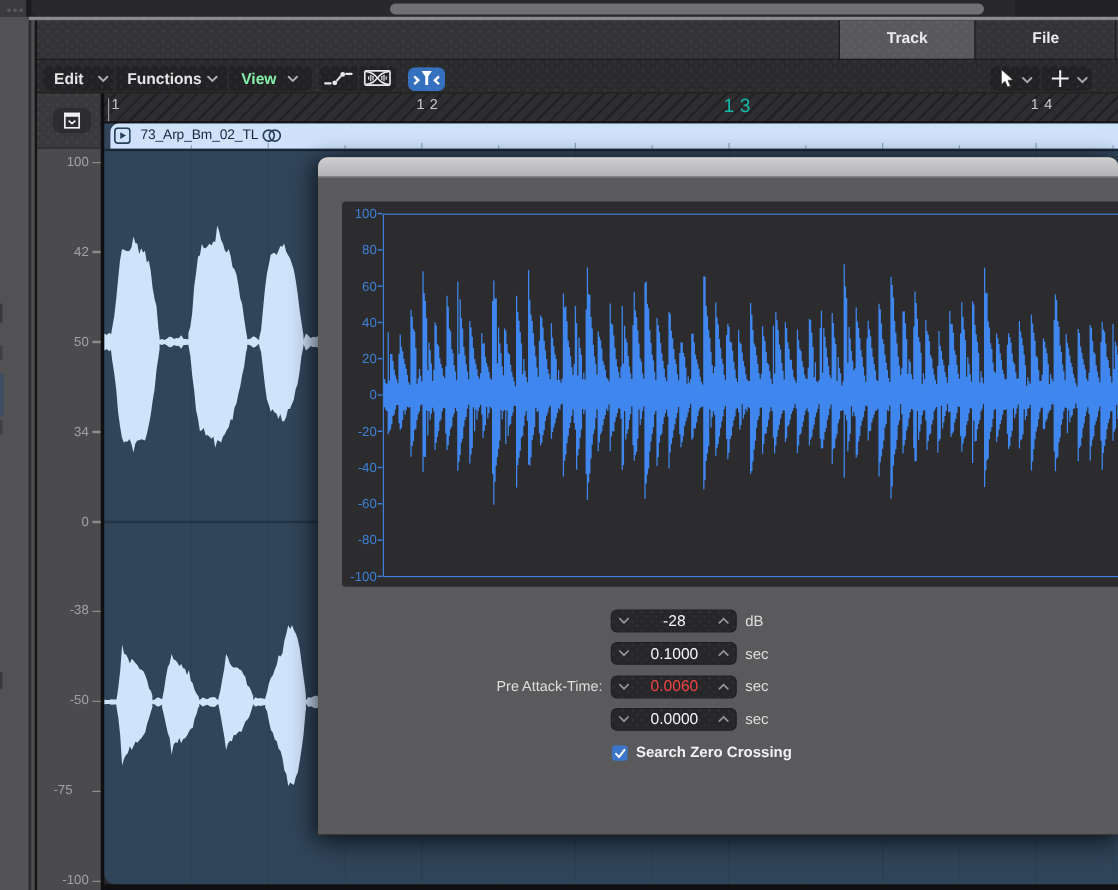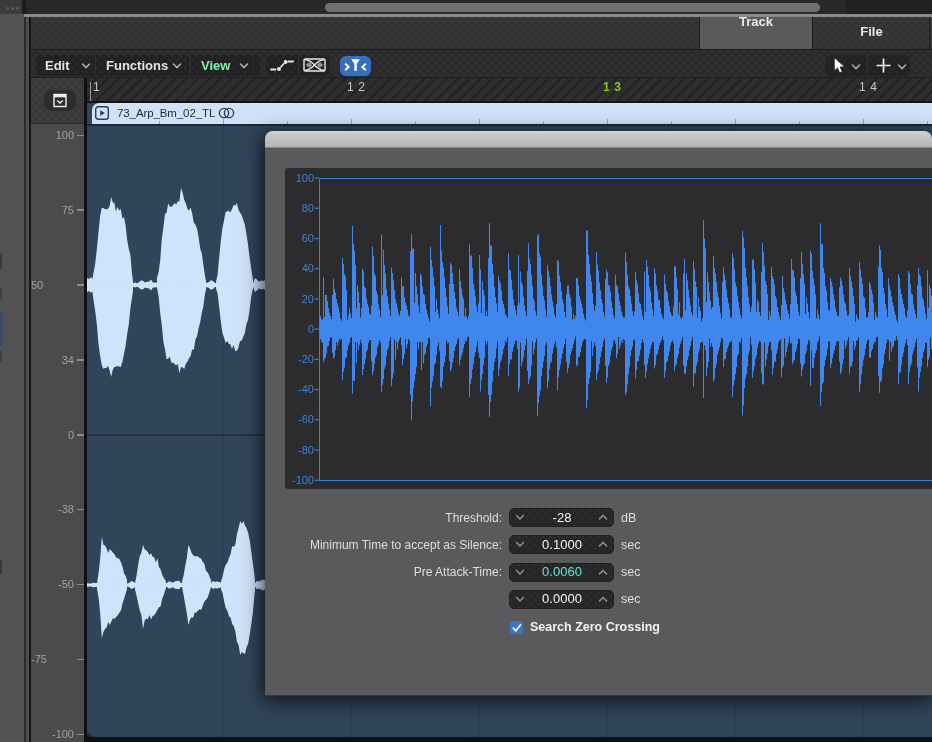--- a/index.html
+++ b/index.html
@@ -34,21 +34,21 @@
   <div class="abs" style="left:0;top:560px;width:2px;height:14px;background:#3a3a3c;"></div>
   <div class="abs" style="left:24px;top:17px;width:2px;height:725px;background:#2c2c2e;"></div>
   <div class="abs" style="left:26px;top:17px;width:3px;height:725px;background:#4e4e50;"></div>
   <div class="abs" style="left:29px;top:17px;width:2px;height:725px;background:#151517;"></div>
 
   <div class="abs dots" style="left:31px;top:17px;width:901px;height:33px;background-color:#343436;"></div>
   <div class="abs dots" style="left:700px;top:17px;width:112px;height:32px;background-color:#59595b;"></div>
   <div class="abs" style="left:699px;top:17px;width:1px;height:33px;background:#1d1d1f;"></div>
   <div class="abs" style="left:812px;top:17px;width:1px;height:33px;background:#1d1d1f;"></div>
   <div class="abs" style="left:929px;top:17px;width:1px;height:33px;background:#1d1d1f;"></div>
-  <div class="abs" style="left:700px;top:12px;width:112px;height:20px;color:#eaeaec;font-size:13px;font-weight:700;text-align:center;line-height:20px;">Track</div>
+  <div class="abs" style="left:700px;top:22px;width:112px;height:20px;color:#eaeaec;font-size:13px;font-weight:700;text-align:center;line-height:20px;">Track</div>
   <div class="abs" style="left:813px;top:22px;width:117px;height:20px;color:#eaeaec;font-size:13px;font-weight:700;text-align:center;line-height:20px;">File</div>
   <div class="abs" style="left:31px;top:49px;width:901px;height:1px;background:#1b1b1d;"></div>
 
   <div class="abs dots" style="left:31px;top:50px;width:901px;height:28px;background-color:#2b2b2d;"></div>
   <div class="abs" style="left:31px;top:77px;width:901px;height:1px;background:#1e1e20;"></div>
 
   <div class="abs dots" style="left:36px;top:55px;width:224px;height:21px;background-color:#222224;border-radius:6px;"></div>
   <div class="abs" style="left:95px;top:55px;width:1px;height:21px;background:#313133;"></div>
   <div class="abs" style="left:190px;top:55px;width:1px;height:21px;background:#313133;"></div>
   <div class="abs" style="left:45px;top:58px;height:16px;color:#e4e4e6;font-size:13px;font-weight:700;line-height:16px;">Edit</div>
@@ -117,39 +117,39 @@
     <rect x="1" y="1.5" width="12" height="2.8" fill="#f0f0f2"></rect>
     <path d="M4.2 7.5 L7 10 L9.8 7.5" stroke="#f0f0f2" stroke-width="1.5" fill="none"></path>
   </svg>
 
   <div class="abs" style="left:84px;top:78px;width:848px;height:25px;background:#2e2e30;
        background-image:repeating-linear-gradient(135deg, rgba(0,0,0,.26) 0 2px, transparent 2px 8px);"></div>
   <div class="abs" style="left:84px;top:101px;width:848px;height:2px;background:#141416;"></div>
   <div class="abs" style="left:90px;top:82px;width:1px;height:19px;background:#98989a;"></div>
   <div class="abs ruler-lab" style="left:93px;top:80px;color:#c4c4c6;font-size:12px;font-weight:400;">1</div>
   <div class="abs ruler-lab" style="left:347px;top:80px;color:#c9c9cb;font-size:12px;">1<span style="margin-left:4.5px">2</span></div>
-  <div class="abs ruler-lab" style="left:603px;top:80px;color:#84cc16;font-size:12px;font-weight:bold;">1<span style="margin-left:4.5px">3</span></div>
+  <div class="abs ruler-lab" style="left:603px;top:80px;color:#14b8a6;font-size:16px;">1<span style="margin-left:4.5px">3</span></div>
   <div class="abs ruler-lab" style="left:859px;top:80px;color:#c9c9cb;font-size:12px;">1<span style="margin-left:4.5px">4</span></div>
 
   <div class="abs" style="left:31px;top:124px;width:53px;height:618px;background:#4b4b4d;"></div>
     <div class="abs" style="left:31px;top:128.0px;width:43px;height:14px;text-align:right;color:#a2a2a4;font-size:11px;line-height:14px;">100</div>
 <div class="abs" style="left:77px;top:134.5px;width:7px;height:1.5px;background:#8c8c8e;"></div>
-<div class="abs" style="left:31px;top:202.9px;width:43px;height:14px;text-align:right;color:#a2a2a4;font-size:11px;line-height:14px;">75</div>
+<div class="abs" style="left:31px;top:202.9px;width:43px;height:14px;text-align:right;color:#a2a2a4;font-size:11px;line-height:14px;">42</div>
 <div class="abs" style="left:77px;top:209.4px;width:7px;height:1.5px;background:#8c8c8e;"></div>
-<div class="abs" style="left:31px;top:277.8px;width:43px;height:14px;color:#a2a2a4;font-size:11px;line-height:14px;">50</div>
+<div class="abs" style="left:31px;top:277.8px;width:43px;height:14px;text-align:right;color:#a2a2a4;font-size:11px;line-height:14px;">50</div>
 <div class="abs" style="left:77px;top:284.2px;width:7px;height:1.5px;background:#8c8c8e;"></div>
 <div class="abs" style="left:31px;top:352.6px;width:43px;height:14px;text-align:right;color:#a2a2a4;font-size:11px;line-height:14px;">34</div>
 <div class="abs" style="left:77px;top:359.1px;width:7px;height:1.5px;background:#8c8c8e;"></div>
 <div class="abs" style="left:31px;top:427.5px;width:43px;height:14px;text-align:right;color:#a2a2a4;font-size:11px;line-height:14px;">0</div>
 <div class="abs" style="left:77px;top:434.0px;width:7px;height:1.5px;background:#8c8c8e;"></div>
 <div class="abs" style="left:31px;top:502.4px;width:43px;height:14px;text-align:right;color:#a2a2a4;font-size:11px;line-height:14px;">-38</div>
 <div class="abs" style="left:77px;top:508.9px;width:7px;height:1.5px;background:#8c8c8e;"></div>
 <div class="abs" style="left:31px;top:577.2px;width:43px;height:14px;text-align:right;color:#a2a2a4;font-size:11px;line-height:14px;">-50</div>
 <div class="abs" style="left:77px;top:583.8px;width:7px;height:1.5px;background:#8c8c8e;"></div>
-<div class="abs" style="left:31px;top:652.1px;width:43px;height:14px;text-align:left;color:#a2a2a4;font-size:11px;line-height:14px;">-75</div>
+<div class="abs" style="left:31px;top:652.1px;width:43px;height:14px;text-align:center;color:#a2a2a4;font-size:11px;line-height:14px;">-75</div>
 <div class="abs" style="left:77px;top:658.6px;width:7px;height:1.5px;background:#8c8c8e;"></div>
 <div class="abs" style="left:31px;top:727.0px;width:43px;height:14px;text-align:right;color:#a2a2a4;font-size:11px;line-height:14px;">-100</div>
 <div class="abs" style="left:77px;top:733.5px;width:7px;height:1.5px;background:#8c8c8e;"></div>
 
   <div class="abs" style="left:84px;top:78px;width:3px;height:664px;background:#101012;"></div>
   <div class="abs" style="left:87px;top:103px;width:845px;height:634px;background:#31455a;border-bottom-left-radius:9px;"></div>
   <div class="abs" style="left:87px;top:737px;width:845px;height:5px;background:#101012;"></div>
 
   <div class="abs" style="left:159px;top:124px;width:1px;height:613px;background:rgba(5,15,28,0.05);"></div>
 <div class="abs" style="left:223px;top:124px;width:1px;height:613px;background:rgba(5,15,28,0.11);"></div>
@@ -234,49 +234,47 @@
         <rect x="29.8" y="221.0" width="3.8" height="1.2" fill="#3e80d6"></rect>
         <text x="29" y="255.4" text-anchor="end" font-size="11" fill="#3e80d6" font-family="Liberation Sans, sans-serif">-60</text>
         <rect x="29.8" y="251.2" width="3.8" height="1.2" fill="#3e80d6"></rect>
         <text x="29" y="285.7" text-anchor="end" font-size="11" fill="#3e80d6" font-family="Liberation Sans, sans-serif">-80</text>
         <rect x="29.8" y="281.5" width="3.8" height="1.2" fill="#3e80d6"></rect>
         <text x="29" y="315.9" text-anchor="end" font-size="11" fill="#3e80d6" font-family="Liberation Sans, sans-serif">-100</text>
         <rect x="29.8" y="311.7" width="3.8" height="1.2" fill="#3e80d6"></rect>
       </g>
   </svg>
 
-  <div class="abs" style="left:252px;top:509.5px;width:250px;height:16px;text-align:right;color:#dededf;font-size:12px;font-weight:400;line-height:16px;">Threshold:</div>
 <div class="abs dots" style="left:509px;top:508.0px;width:105px;height:19px;background-color:#27272a;border-radius:5px;border:1px solid #202022;"></div>
 <svg class="abs" style="left:515px;top:514.0px" width="10" height="8">
       <path d="M1.5 1.5 L5 5 L8.5 1.5" stroke="#96969a" stroke-width="1.4" fill="none" stroke-linecap="round"></path>
     </svg>
 <svg class="abs" style="left:598px;top:513.0px" width="10" height="8">
       <path d="M1.5 6 L5 2.5 L8.5 6" stroke="#96969a" stroke-width="1.4" fill="none" stroke-linecap="round"></path>
     </svg>
 <div class="abs" style="left:527px;top:509.5px;width:70px;height:16px;text-align:center;color:#f5f5f7;font-size:13px;line-height:16px;">-28</div>
 <div class="abs" style="left:621px;top:509.5px;height:16px;color:#dededf;font-size:12.5px;line-height:16px;">dB</div>
-<div class="abs" style="left:252px;top:536.8px;width:250px;height:16px;text-align:right;color:#dededf;font-size:12px;font-weight:400;line-height:16px;">Minimum Time to accept as Silence:</div>
 <div class="abs dots" style="left:509px;top:535.3px;width:105px;height:19px;background-color:#27272a;border-radius:5px;border:1px solid #202022;"></div>
 <svg class="abs" style="left:515px;top:541.3px" width="10" height="8">
       <path d="M1.5 1.5 L5 5 L8.5 1.5" stroke="#96969a" stroke-width="1.4" fill="none" stroke-linecap="round"></path>
     </svg>
 <svg class="abs" style="left:598px;top:540.3px" width="10" height="8">
       <path d="M1.5 6 L5 2.5 L8.5 6" stroke="#96969a" stroke-width="1.4" fill="none" stroke-linecap="round"></path>
     </svg>
 <div class="abs" style="left:527px;top:536.8px;width:70px;height:16px;text-align:center;color:#f5f5f7;font-size:13px;line-height:16px;">0.1000</div>
 <div class="abs" style="left:621px;top:536.8px;height:16px;color:#dededf;font-size:12.5px;line-height:16px;">sec</div>
 <div class="abs" style="left:252px;top:564.1px;width:250px;height:16px;text-align:right;color:#dededf;font-size:12px;font-weight:400;line-height:16px;">Pre Attack-Time:</div>
 <div class="abs dots" style="left:509px;top:562.6px;width:105px;height:19px;background-color:#27272a;border-radius:5px;border:1px solid #202022;"></div>
 <svg class="abs" style="left:515px;top:568.6px" width="10" height="8">
       <path d="M1.5 1.5 L5 5 L8.5 1.5" stroke="#96969a" stroke-width="1.4" fill="none" stroke-linecap="round"></path>
     </svg>
 <svg class="abs" style="left:598px;top:567.6px" width="10" height="8">
       <path d="M1.5 6 L5 2.5 L8.5 6" stroke="#96969a" stroke-width="1.4" fill="none" stroke-linecap="round"></path>
     </svg>
-<div class="abs" style="left:527px;top:564.1px;width:70px;height:16px;text-align:center;color:#5eead4;font-size:13px;line-height:16px;">0.0060</div>
+<div class="abs" style="left:527px;top:564.1px;width:70px;height:16px;text-align:center;color:#ef4444;font-size:13px;line-height:16px;">0.0060</div>
 <div class="abs" style="left:621px;top:564.1px;height:16px;color:#dededf;font-size:12.5px;line-height:16px;">sec</div>
 <div class="abs dots" style="left:509px;top:589.9px;width:105px;height:19px;background-color:#27272a;border-radius:5px;border:1px solid #202022;"></div>
 <svg class="abs" style="left:515px;top:595.9px" width="10" height="8">
       <path d="M1.5 1.5 L5 5 L8.5 1.5" stroke="#96969a" stroke-width="1.4" fill="none" stroke-linecap="round"></path>
     </svg>
 <svg class="abs" style="left:598px;top:594.9px" width="10" height="8">
       <path d="M1.5 6 L5 2.5 L8.5 6" stroke="#96969a" stroke-width="1.4" fill="none" stroke-linecap="round"></path>
     </svg>
 <div class="abs" style="left:527px;top:591.4px;width:70px;height:16px;text-align:center;color:#f5f5f7;font-size:13px;line-height:16px;">0.0000</div>
 <div class="abs" style="left:621px;top:591.4px;height:16px;color:#dededf;font-size:12.5px;line-height:16px;">sec</div>

